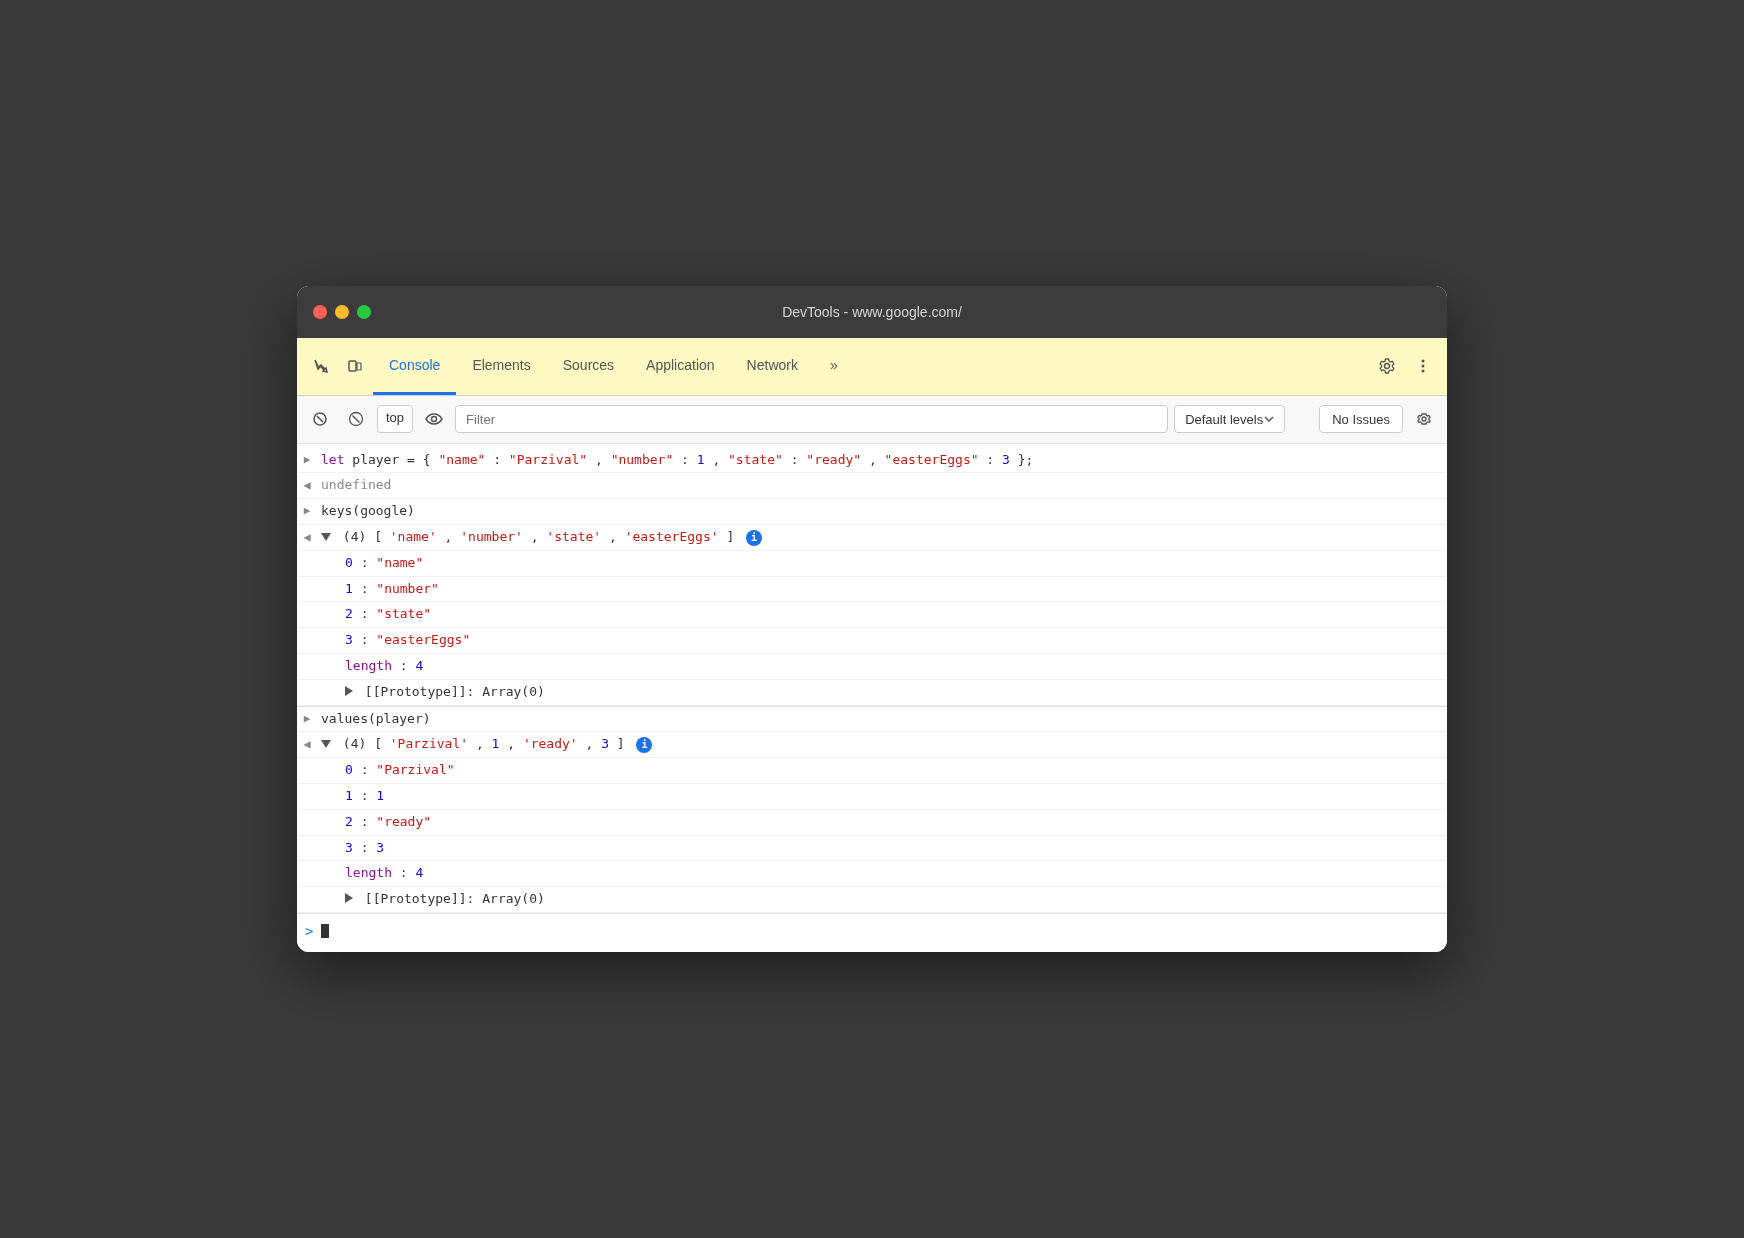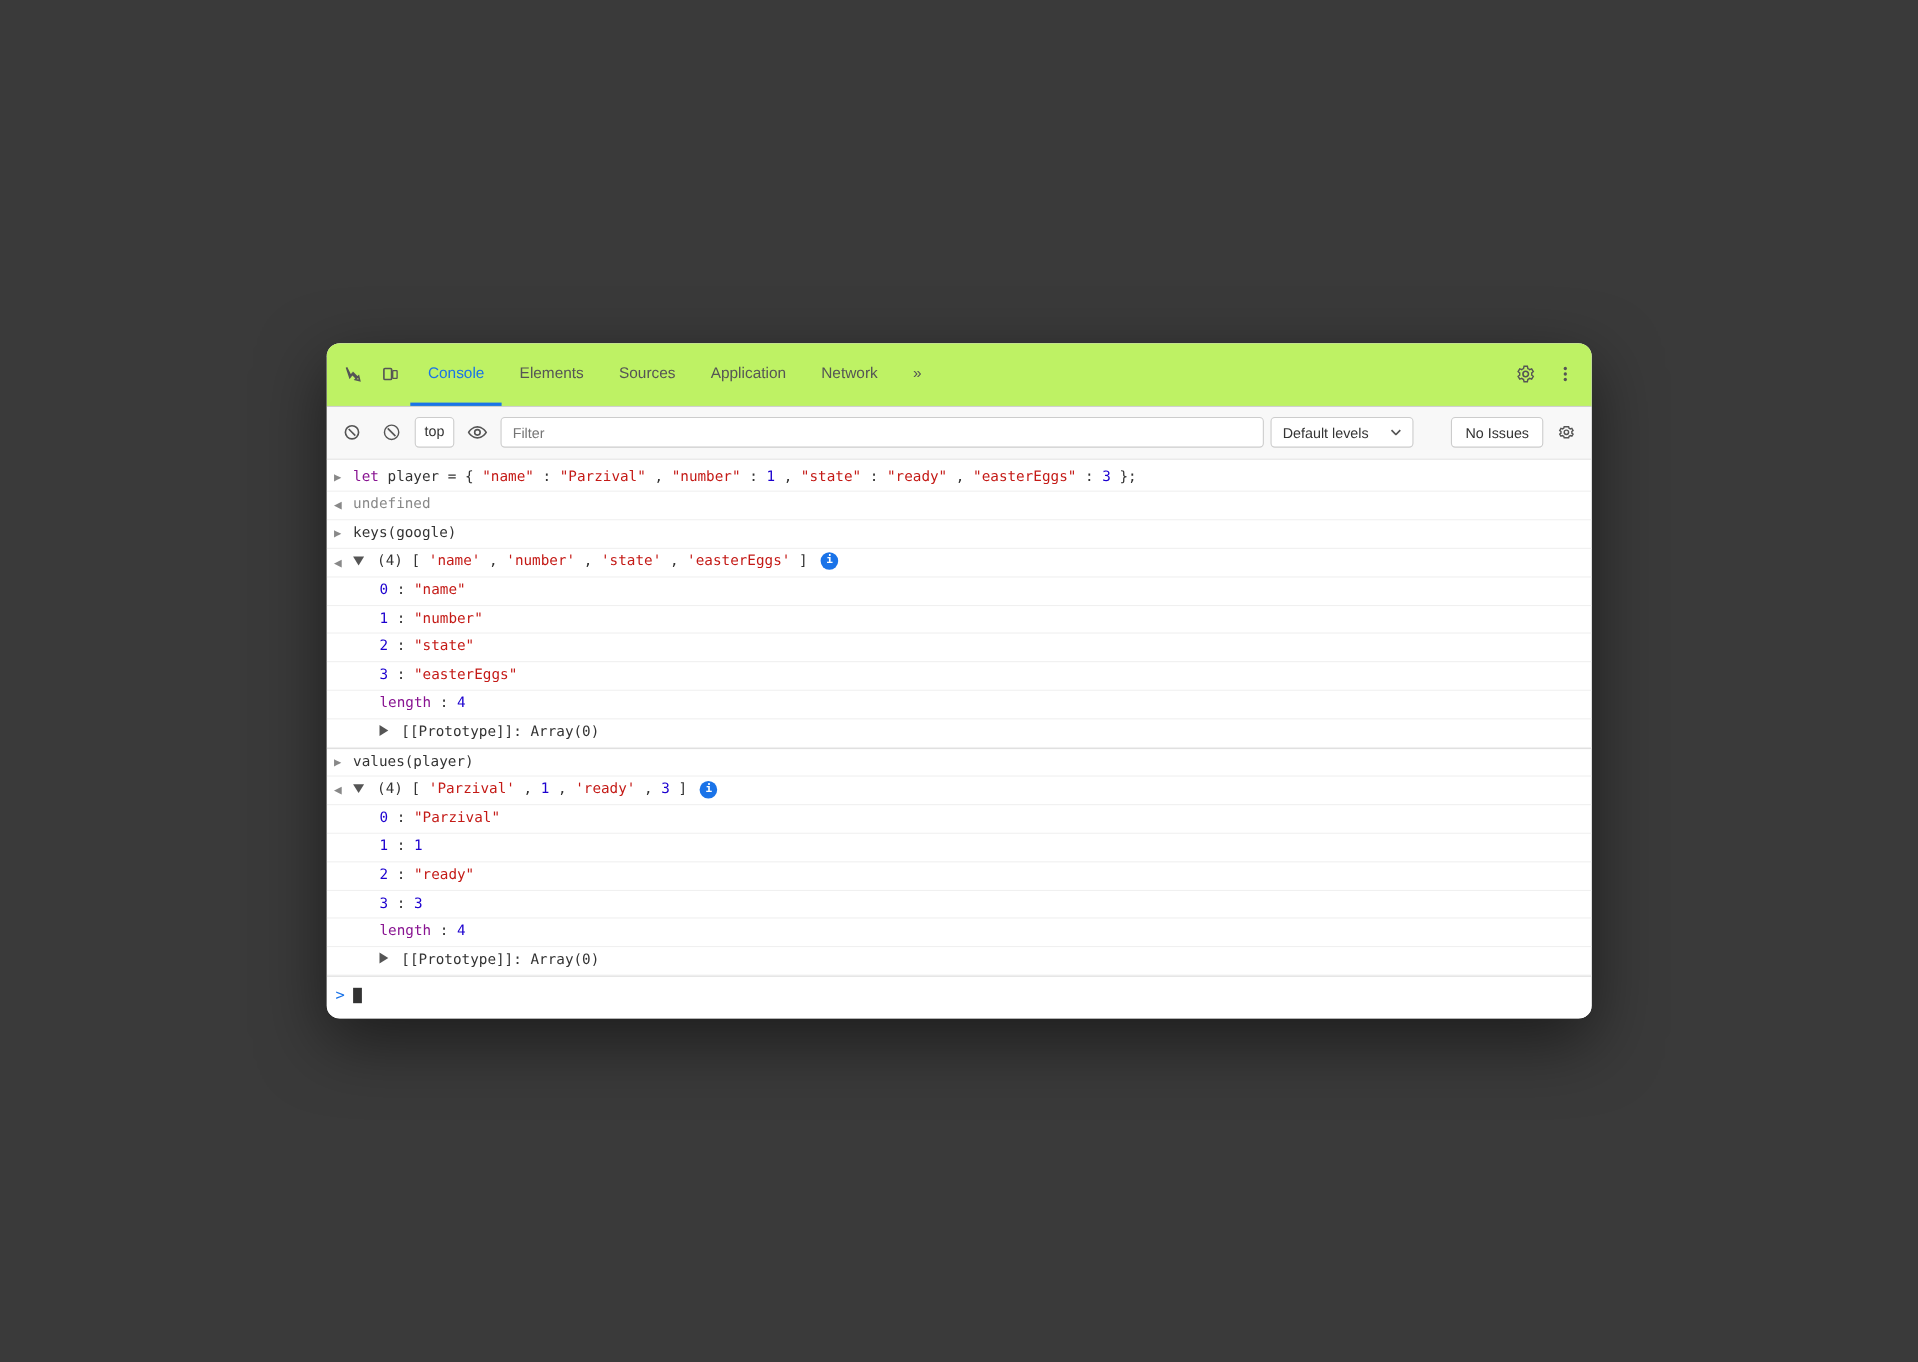--- a/index.html
+++ b/index.html
@@ -50,21 +50,21 @@
     .titlebar-title {
       position: absolute;
       left: 50%;
       transform: translateX(-50%);
       color: #d4d4d4;
       font-size: 14px;
       font-weight: 500;
     }
 
     .toolbar {
-      background: #bef264;
+      background: #fef9c3;
       border-bottom: 1px solid #d0d0d0;
       display: flex;
       align-items: center;
       height: 58px;
       padding: 0 8px;
       gap: 2px;
     }
 
     .toolbar-icon-btn {
       width: 32px;
@@ -187,21 +187,21 @@
       padding: 0 10px;
       font-size: 13px;
       color: #333;
       background: white;
       outline: none;
     }
 
     .levels-btn {
       display: flex;
       align-items: center;
-      gap: 20px;
+      gap: 1px;
       padding: 4px 10px;
       border: 1px solid #ccc;
       border-radius: 4px;
       background: white;
       cursor: pointer;
       font-size: 13px;
       color: #333;
       height: 28px;
       white-space: nowrap;
     }
@@ -349,20 +349,28 @@
       border: none;
       border-top: 1px solid #e0e0e0;
       margin: 0;
     }
   </style>
 </head>
 <body>
 
 <div class="window">
 
+  <div class="titlebar">
+    <div class="traffic-lights">
+      <div class="traffic-light close"></div>
+      <div class="traffic-light minimize"></div>
+      <div class="traffic-light maximize"></div>
+    </div>
+    <span class="titlebar-title">DevTools - www.google.com/</span>
+  </div>
 
   <div class="toolbar">
     <button class="toolbar-icon-btn" title="Inspect">
       <svg width="16" height="16" viewBox="0 0 16 16" fill="none" xmlns="http://www.w3.org/2000/svg">
         <path d="M2 2 L6 10 L8 7 L12 11 L10 13 L14 14 L13 10 L11 12 L7 8 L5 11 Z" fill="none" stroke="#555" stroke-width="1.5"></path>
       </svg>
     </button>
     <button class="toolbar-icon-btn" title="Toggle device toolbar">
       <svg width="16" height="16" viewBox="0 0 16 16" fill="none">
         <rect x="2" y="3" width="7" height="10" rx="1" stroke="#555" stroke-width="1.5" fill="none"></rect>

